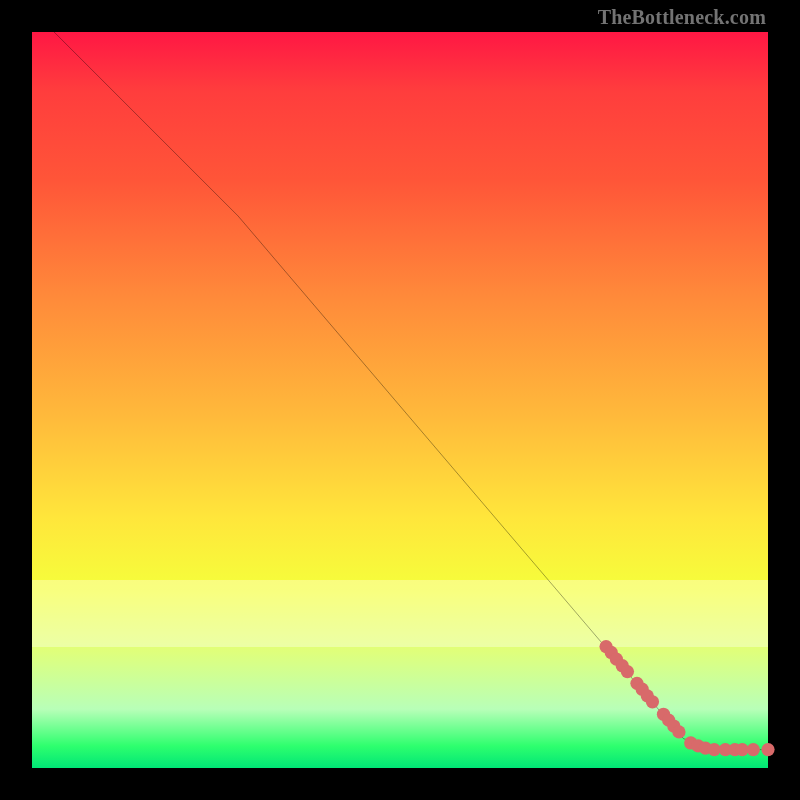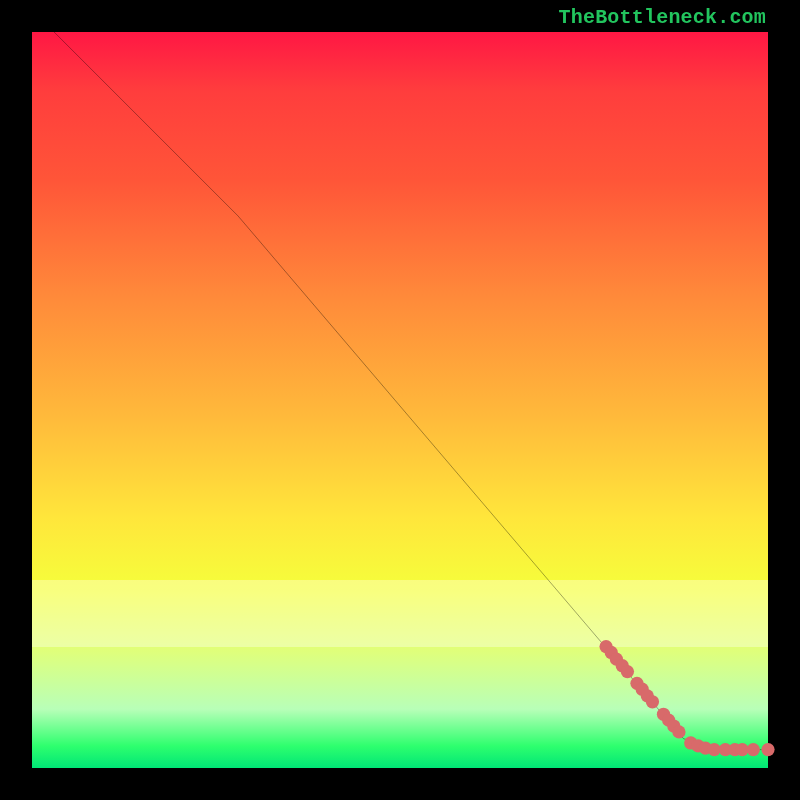--- a/index.html
+++ b/index.html
@@ -40,24 +40,24 @@
     position: absolute;
     left: 0;
     width: 100%;
     background: rgba(255,255,255,0.35);
     pointer-events: none;
   }
   .attr {
     position: absolute;
     top: 6px;
     right: 34px;
-    font-family: Liberation Mono, monospace;
+    font-family: Liberation Serif, serif;
     font-size: 20px;
     font-weight: 700;
-    color: #22c55e;
+    color: #737373;
     letter-spacing: 0.2px;
   }
   svg.overlay {
     position: absolute;
     left: 0;
     top: 0;
     width: 736px;
     height: 736px;
     overflow: visible;
   }

